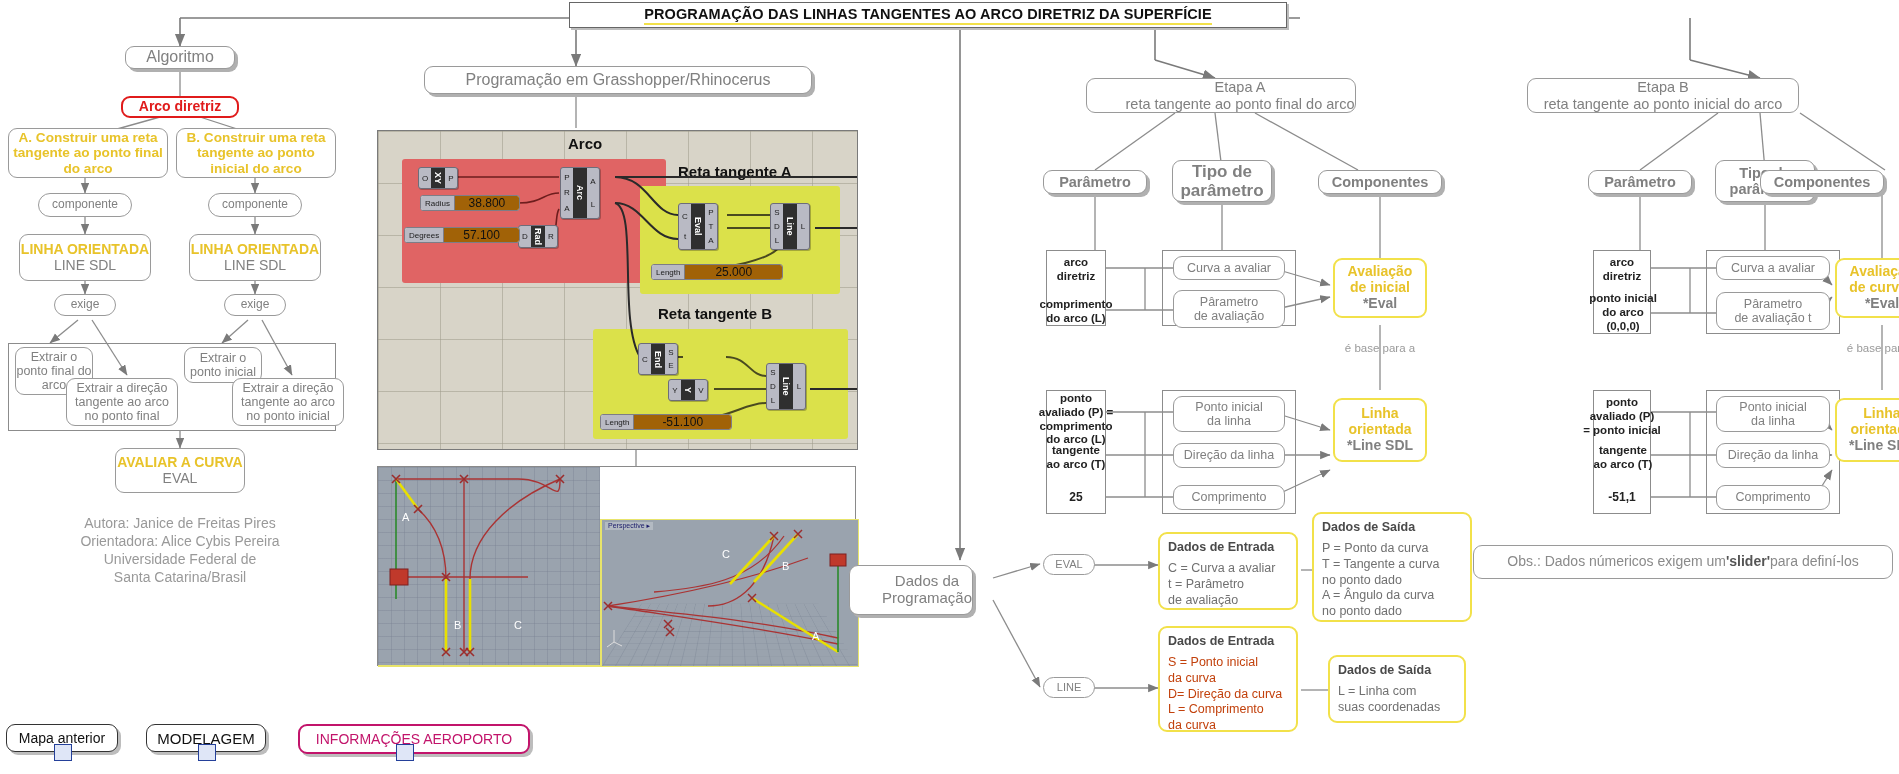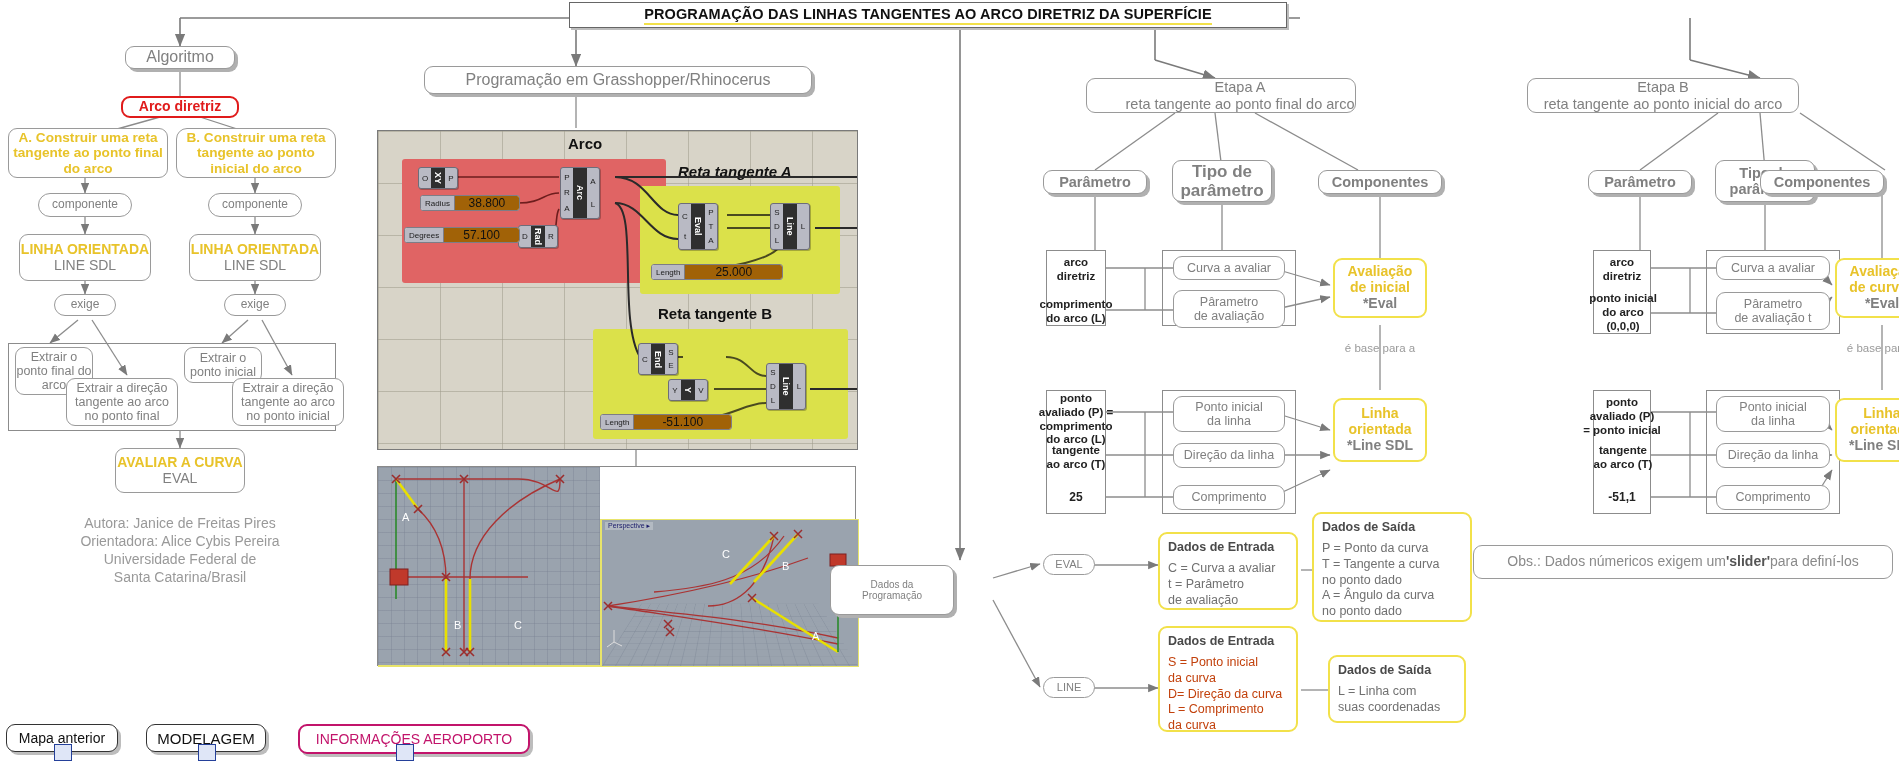--- a/index.html
+++ b/index.html
@@ -177,21 +177,21 @@
 
 <div class="node redbox" style="left:121px;top:96px;width:118px;height:22px;font-size:14px;">
   <span>Arco diretriz</span>
   </div>
 
 <div class="node" style="left:8px;top:128px;width:160px;height:50px;font-size:13.6px;
             color:#e8c32a;font-weight:bold;padding:2px;white-space:pre-line;">
   <span>A. Construir uma reta tangente ao ponto final do arco</span></div>
 
 <div class="node" style="left:176px;top:128px;width:160px;height:50px;font-size:13.6px;
-            color:#e8c32a;font-weight:bold;padding:2px;white-space:pre-line;border-radius:11px;">
+            color:#e8c32a;font-weight:bold;padding:2px;white-space:pre-line;">
   <span>B. Construir uma reta tangente ao ponto inicial do arco</span></div>
 
 <div class="node pill" style="left:38px;top:193px;width:94px;height:24px;font-size:12px;">
   <span>componente</span>
   </div>
 <div class="node pill" style="left:208px;top:193px;width:94px;height:24px;font-size:12px;">
   <span>componente</span>
   </div>
 
 <div class="node" style="left:19px;top:234px;width:132px;height:47px;flex-direction:column;font-size:14px;">
@@ -236,21 +236,21 @@
   <span>Programação em Grasshopper/Rhinocerus</span>
   </div>
 
 <div class="ghwrap" style="left:377px;top:130px;width:479px;height:318px;">
   <div class="ghgrid"></div>
 
   <div class="ghgroup ghred" style="left:24px;top:28px;width:264px;height:124px;"></div>
   <div class="ghlabel" style="left:190px;top:4px;">Arco</div>
 
   <div class="ghgroup ghylw" style="left:262px;top:55px;width:200px;height:108px;"></div>
-  <div class="ghlabel" style="left:300px;top:32px;font-style:italic;">Reta tangente A</div>
+  <div class="ghlabel" style="left:300px;top:32px;">Reta tangente A</div>
 
   <div class="ghgroup ghylw" style="left:215px;top:198px;width:255px;height:110px;"></div>
   <div class="ghlabel" style="left:280px;top:174px;">Reta tangente B</div>
 
   <svg style="position:absolute;left:0;top:0;width:479px;height:318px;">
     <path d="M76,46 L181,46" stroke="#6d1d1d" stroke-width="1.6" fill="none"></path>
     <path d="M140,72 C165,72 165,62 181,62" stroke="#6d1d1d" stroke-width="1.6" fill="none"></path>
     <path d="M169,104 C182,104 176,86 181,78" stroke="#6d1d1d" stroke-width="1.6" fill="none"></path>
     <path d="M113,104 L139,104" stroke="#6d1d1d" stroke-width="1.6" fill="none"></path>
     <path d="M237,46 L479,46" stroke="#2a2a2a" stroke-width="2" fill="none"></path>
@@ -443,21 +443,21 @@
       </g>
       <rect x="228" y="34" width="16" height="12" fill="#c0392b" stroke="#7d2020"></rect>
       <path d="M12,122 l0,-12 M12,122 l-7,5 M12,122 l8,4" stroke="#ddd" stroke-width="1" fill="none"></path>
     </svg>
     <div class="rvlab" style="left:120px;top:28px;">C</div>
     <div class="rvlab" style="left:180px;top:40px;">B</div>
     <div class="rvlab" style="left:210px;top:110px;">A</div>
   </div>
 </div>
 
-<div class="node shadow" style="left:830px;top:565px;width:124px;height:50px;font-size:10px;white-space:pre-line;">
+<div class="node shadow" style="left:849px;top:565px;width:124px;height:50px;font-size:15px;white-space:pre-line;justify-content:flex-end;">
   <span>Dados da
 Programação</span></div>
 
 <div class="node pill" style="left:1043px;top:554px;width:52px;height:21px;font-size:11px;">
   <span>EVAL</span>
   </div>
 <div class="node pill" style="left:1043px;top:677px;width:52px;height:21px;font-size:11px;">
   <span>LINE</span>
   </div>
 

